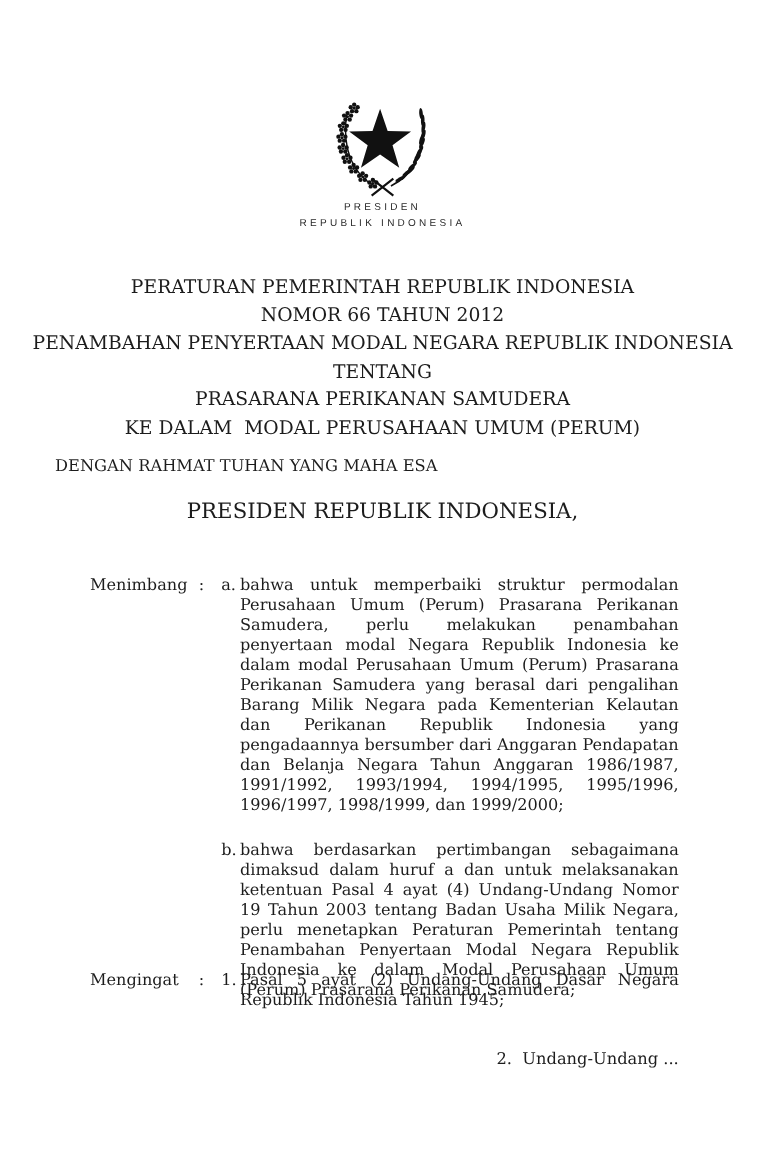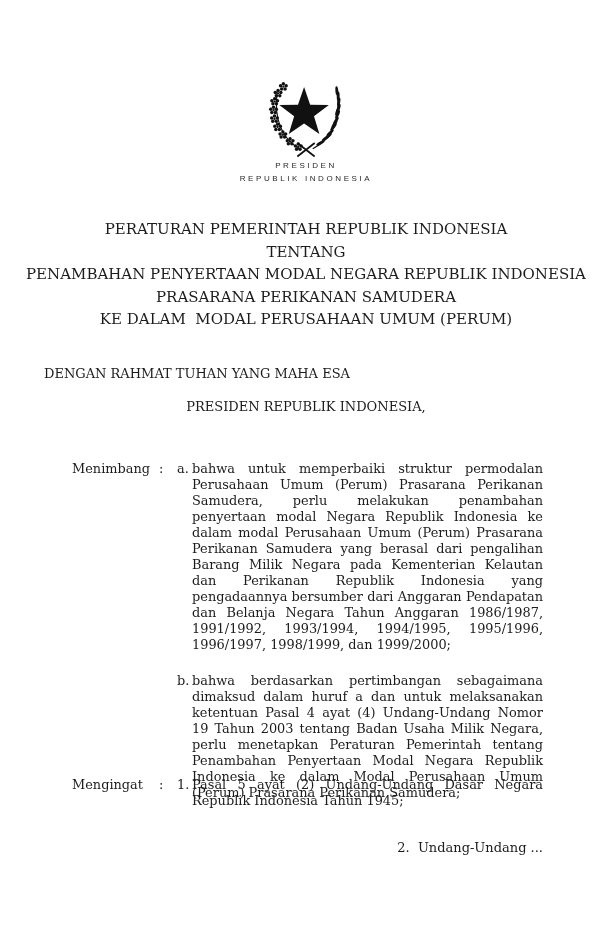--- a/index.html
+++ b/index.html
@@ -58,21 +58,21 @@
     width: 100%;
     font-size: 13px;
     padding-left: 44px;
   }
   .authority {
     position: absolute;
     top: 399px;
     left: 0;
     width: 100%;
     text-align: center;
-    font-size: 13px;
+    font-size: 17px;
   }
   
   .clause-block {
     position: absolute;
     left: 72px;
     width: 471px;
     display: flex;
     font-size: 12.9px;
     line-height: 16px;
     margin-top: 20px;
@@ -151,22 +151,23 @@
     </svg>
 
     <div class="seal-caption">
       <div class="cap-line">PRESIDEN</div>
       <div class="cap-line">REPUBLIK INDONESIA</div>
     </div>
   </div>
 
   <div class="title-block">
     <div class="t-line">PERATURAN PEMERINTAH REPUBLIK INDONESIA</div>
+    <div class="t-line">NOMOR 66 TAHUN 2012</div>
+    <div class="t-line">PENAMBAHAN PENYERTAAN MODAL NEGARA REPUBLIK INDONESIA</div>
     <div class="t-line">TENTANG</div>
-    <div class="t-line">PENAMBAHAN PENYERTAAN MODAL NEGARA REPUBLIK INDONESIA</div>
     <div class="t-line">PRASARANA PERIKANAN SAMUDERA</div>
     <div class="t-line">KE DALAM  MODAL PERUSAHAAN UMUM (PERUM)</div>
   </div>
 
   <div class="invocation">DENGAN RAHMAT TUHAN YANG MAHA ESA</div>
   <div class="authority">PRESIDEN REPUBLIK INDONESIA,</div>
 
   <div class="clause-block considering">
     <div class="clause-label">Menimbang</div>
     <div class="clause-colon">:</div>

